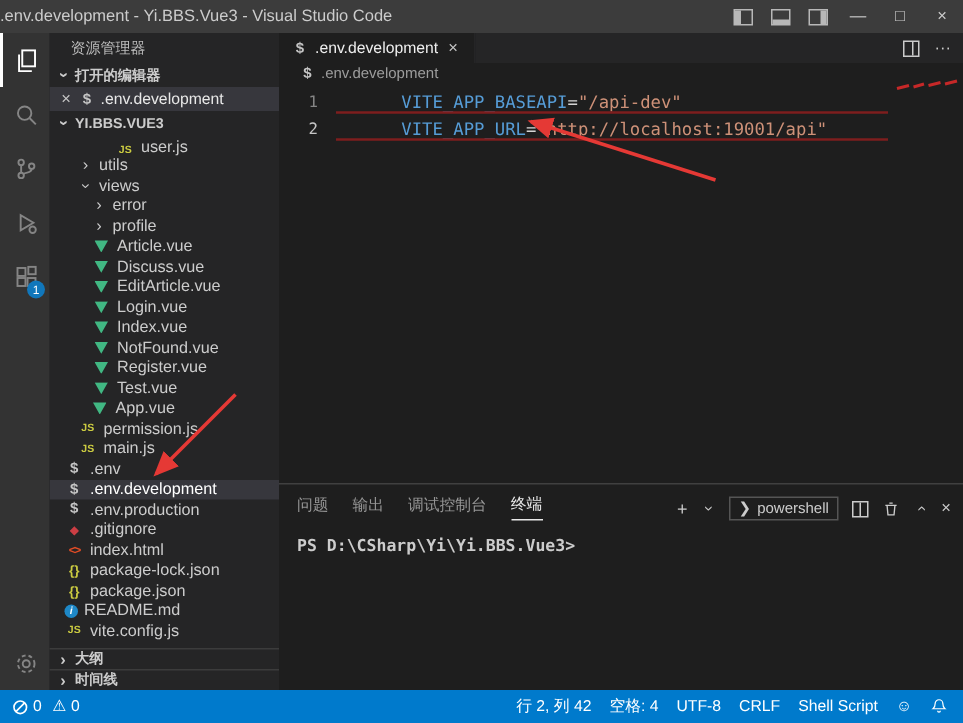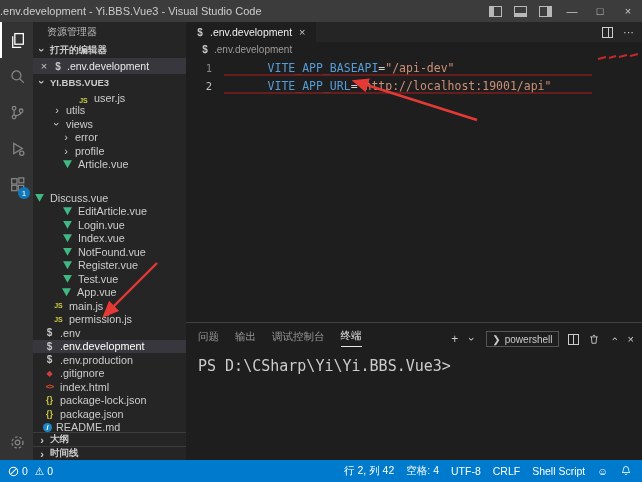--- a/index.html
+++ b/index.html
@@ -68,21 +68,21 @@
   .lval { color:#ce9178; }
 
   
   #panel { position:absolute; top:322px; left:186px; right:0; bottom:22px; background:#1e1e1e; border-top:1px solid #404040; }
   #panel-header { height:24px; display:flex; align-items:flex-end; padding:0 8px 0 12px; }
   .panel-tab { margin-right:16px; font-size:10.5px; color:#969696; padding:4px 0 3px; }
   .panel-tab.active { color:#e7e7e7; border-bottom:1px solid #e7e7e7; }
   #panel-actions { margin-left:auto; display:flex; align-items:center; gap:9px; color:#cccccc; }
   #shell-select { display:flex; align-items:center; gap:4px; border:1px solid #555555; padding:0 5px; height:16px; font-size:10px; color:#cccccc; }
   .pa-glyph { font-size:12px; }
-  #terminal-body { padding:10px 0 0 12px; color:#cccccc; font-size:15px; }
+  #terminal-body { padding:10px 0 0 12px; color:#cccccc; font-size:11px;font-weight:bold; }
 
   
   #statusbar { position:absolute; left:0; right:0; bottom:0; height:22px; background:#007acc; color:#ffffff; display:flex; align-items:center; font-size:10.5px; z-index:6; }
   #status-left { display:flex; align-items:center; gap:10px; padding-left:8px; }
   #status-right { margin-left:auto; display:flex; gap:12px; padding-right:10px; }
   .sb-item { display:flex; align-items:center; gap:3px; }
   .sb-icon svg { stroke:#ffffff; fill:none; stroke-width:1.1; display:block; }
 
   
   #annotations { position:absolute; inset:0; width:642px; height:482px; pointer-events:none; z-index:50; }
@@ -192,21 +192,21 @@
         <div class="tree-item" style="padding-left: 28px;">
     <span class="chev">›</span>
 
     <span class="tlabel">profile</span>
   </div>
         <div class="tree-item" style="padding-left: 28px;">
 
     <span class="ficon icon-vue"></span>
     <span class="tlabel">Article.vue</span>
   </div>
-        <div class="tree-item" style=" margin-top: 20px;">
+        <div class="tree-item" style="padding-left: 28px;">
 
     <span class="ficon icon-vue"></span>
     <span class="tlabel">Discuss.vue</span>
   </div>
         <div class="tree-item" style="padding-left: 28px;">
 
     <span class="ficon icon-vue"></span>
     <span class="tlabel">EditArticle.vue</span>
   </div>
         <div class="tree-item" style="padding-left: 28px;">
@@ -231,30 +231,30 @@
   </div>
         <div class="tree-item" style="padding-left: 28px;">
 
     <span class="ficon icon-vue"></span>
     <span class="tlabel">Test.vue</span>
   </div>
         <div class="tree-item" style="padding-left: 27px;">
 
     <span class="ficon icon-vue"></span>
     <span class="tlabel">App.vue</span>
+  </div>
+        <div class="tree-item" style="padding-left: 19px;">
+
+    <span class="ficon icon-js">JS</span>
+    <span class="tlabel">permission.js</span>
   </div>
         <div class="tree-item" style="padding-left: 19px;">
 
     <span class="ficon icon-js">JS</span>
     <span class="tlabel">main.js</span>
-  </div>
-        <div class="tree-item" style="padding-left: 19px;">
-
-    <span class="ficon icon-js">JS</span>
-    <span class="tlabel">permission.js</span>
   </div>
         <div class="tree-item" style="padding-left: 10px;">
 
     <span class="ficon icon-env">$</span>
     <span class="tlabel">.env</span>
   </div>
         <div class="tree-item selected" style="padding-left: 10px;">
 
     <span class="ficon icon-env">$</span>
     <span class="tlabel">.env.development</span>

